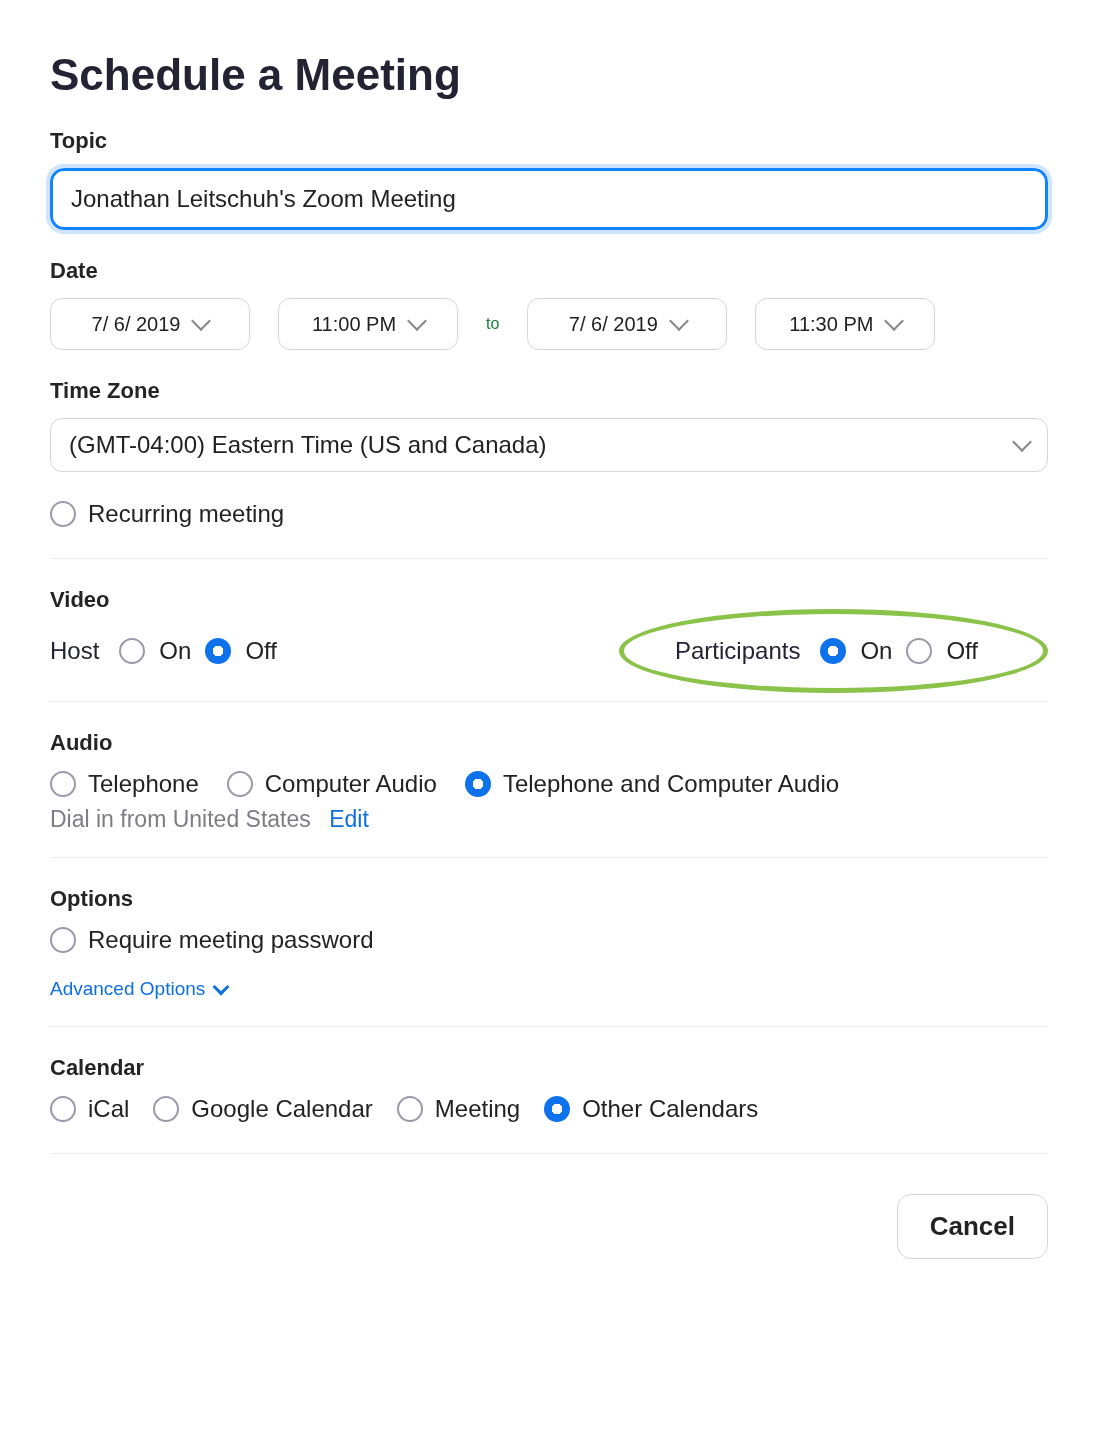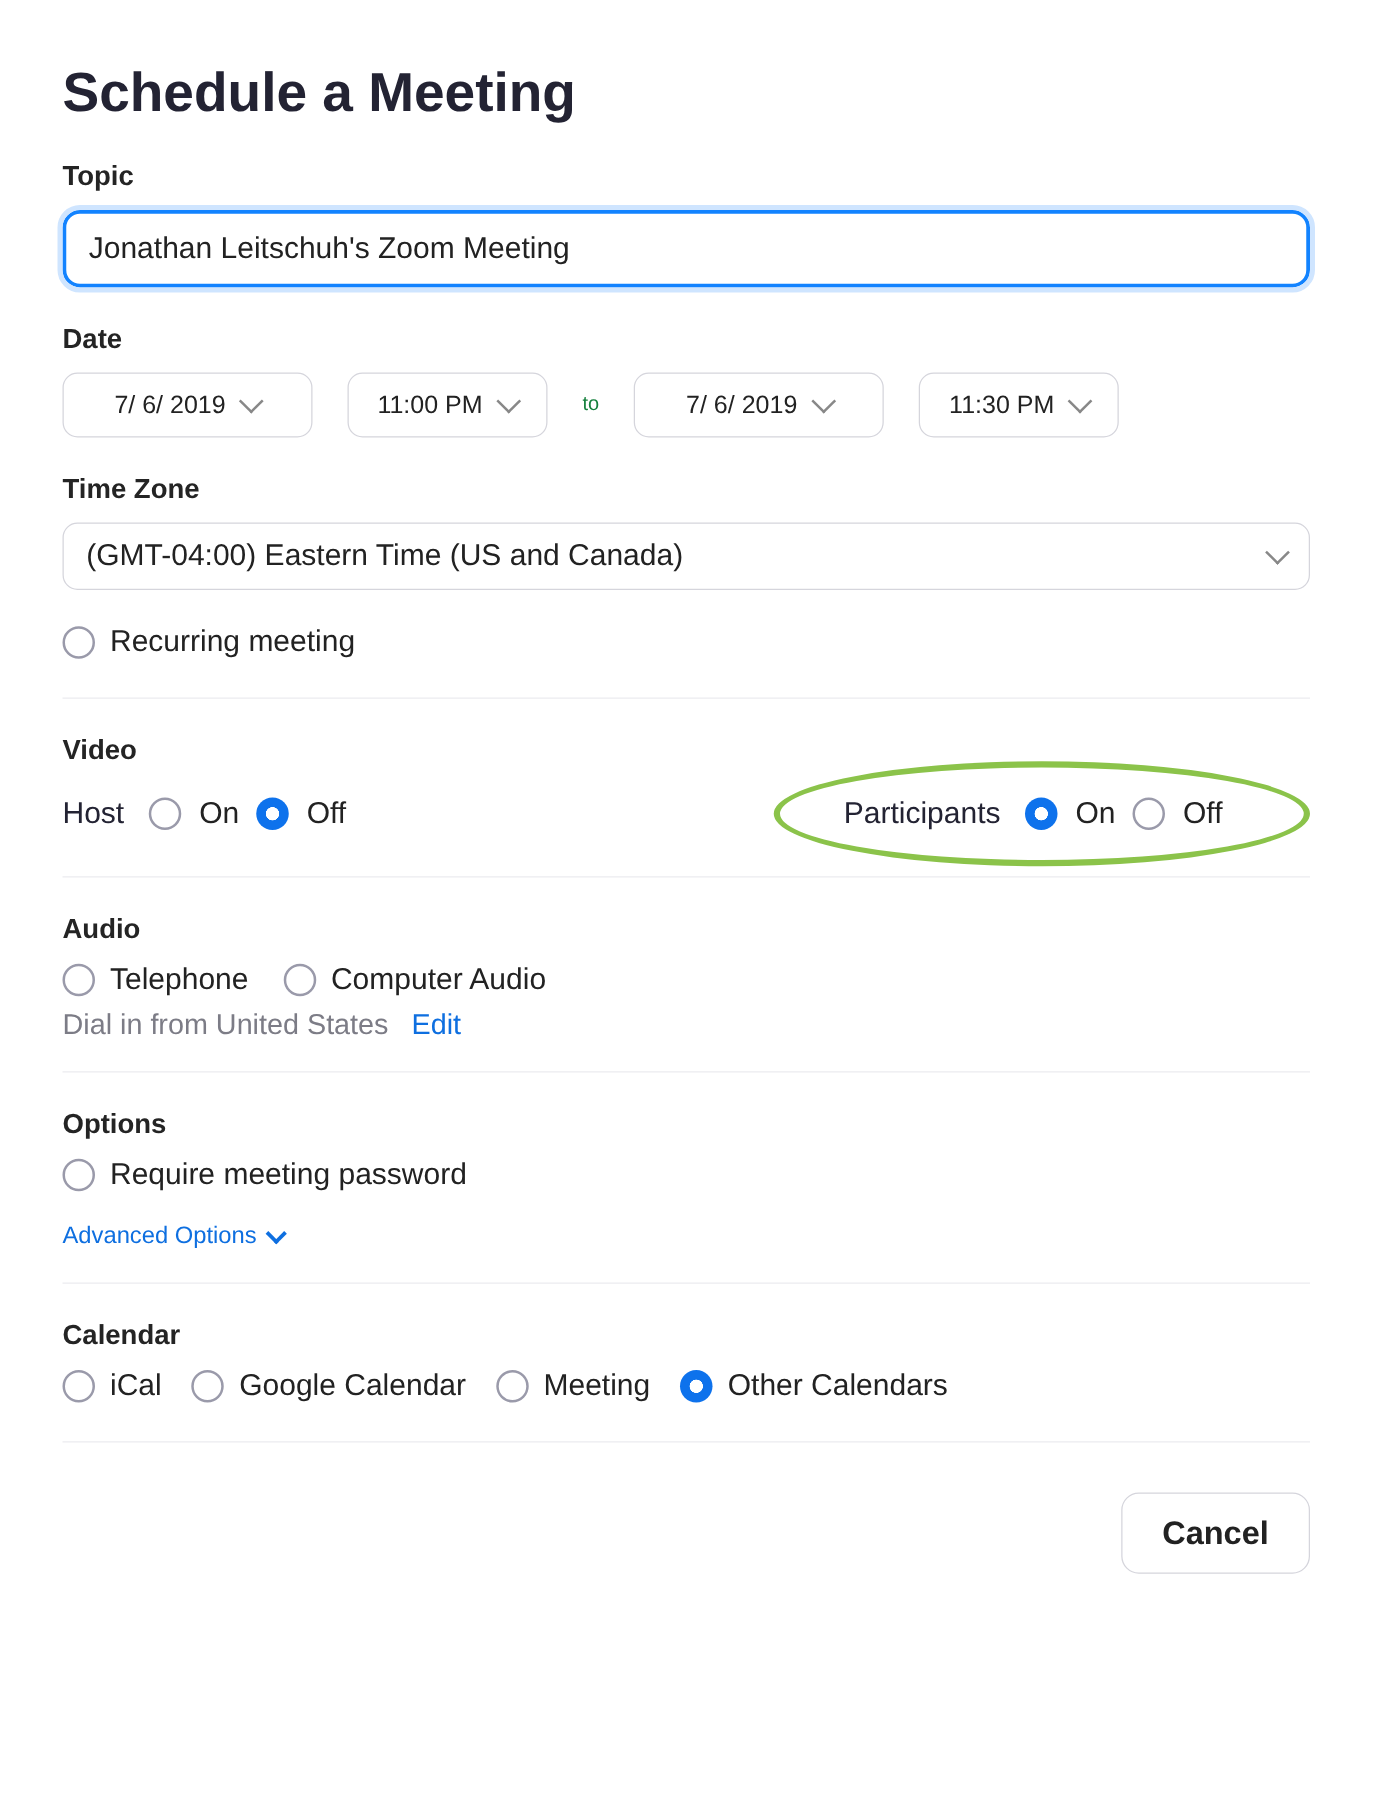--- a/index.html
+++ b/index.html
@@ -48,21 +48,21 @@
     border: 1px solid #d5d5dc;
     border-radius: 12px;
     padding: 12px 18px;
     font-size: 20px;
     color: #222;
     min-height: 52px;
     cursor: pointer;
     background: #fff;
   }
   .sel-date  { width: 200px; }
-  .sel-time  { width: 160px; }
+  .sel-time  { width: 180px; }
   .sel-tz    { width: 100%; font-size: 24px; justify-content: space-between; gap: 39px; }
   .to-text   { font-size: 16px; color: #15803d; }
   .chev {
     width: 14px;
     height: 14px;
     border-right: 2px solid #888;
     border-bottom: 2px solid #888;
     transform: rotate(45deg);
     margin-top: -6px;
     margin-left: 14px;
@@ -249,20 +249,24 @@
 <div class="section-label">Audio</div>
 <div class="audio-row">
   <div class="audio-item">
     <span class="radio-circle"></span>
     <span class="opt-label">Telephone</span>
   </div>
   <div class="audio-item">
     <span class="radio-circle"></span>
     <span class="opt-label">Computer Audio</span>
   </div>
+  <div class="audio-item">
+    <span class="radio-circle selected"></span>
+    <span class="opt-label">Telephone and Computer Audio</span>
+  </div>
 </div>
 <div class="dial-row">
   <span>Dial in from United States</span>
   <span class="edit-link">Edit</span>
 </div>
 <div class="divider" style="margin-top:10px;"></div>
 
 <div class="section-label">Options</div>
 <div class="check-row">
   <span class="check-circle"></span>

